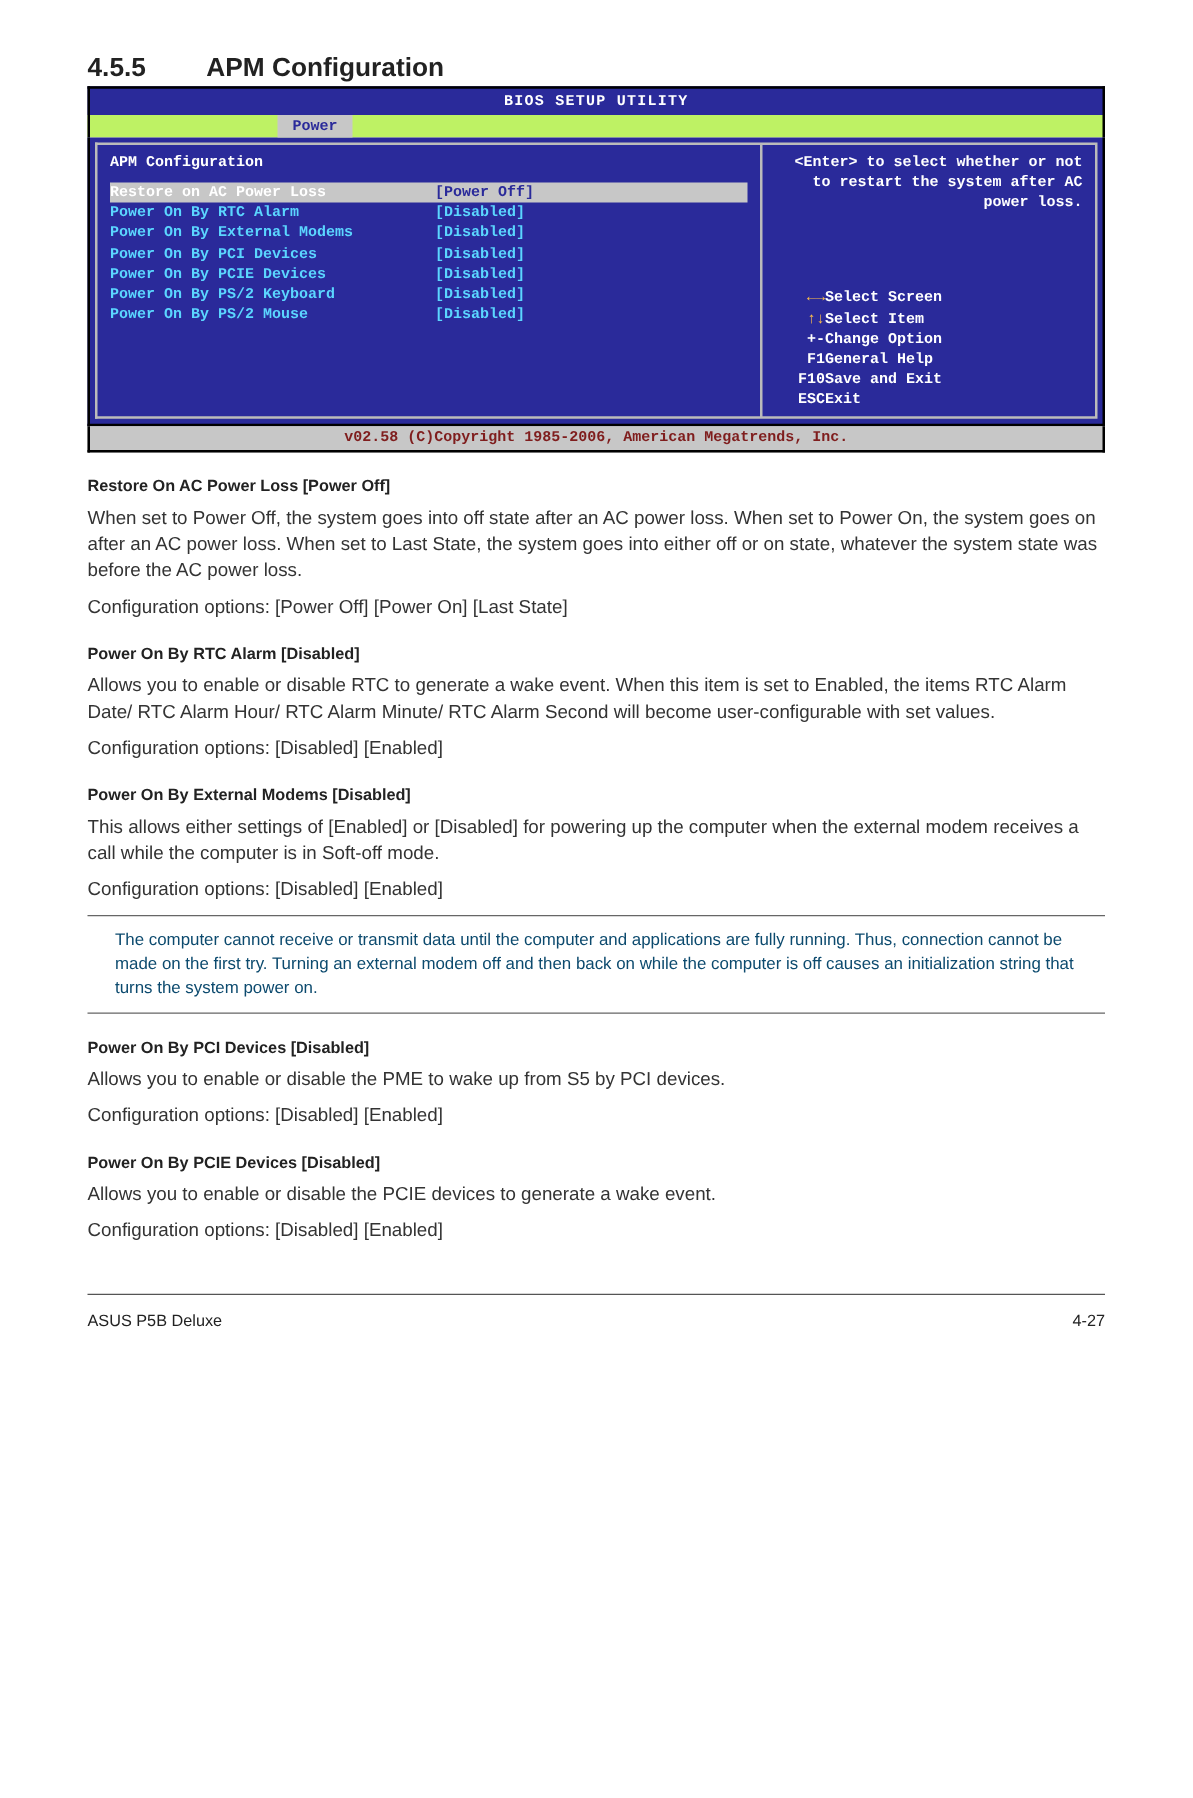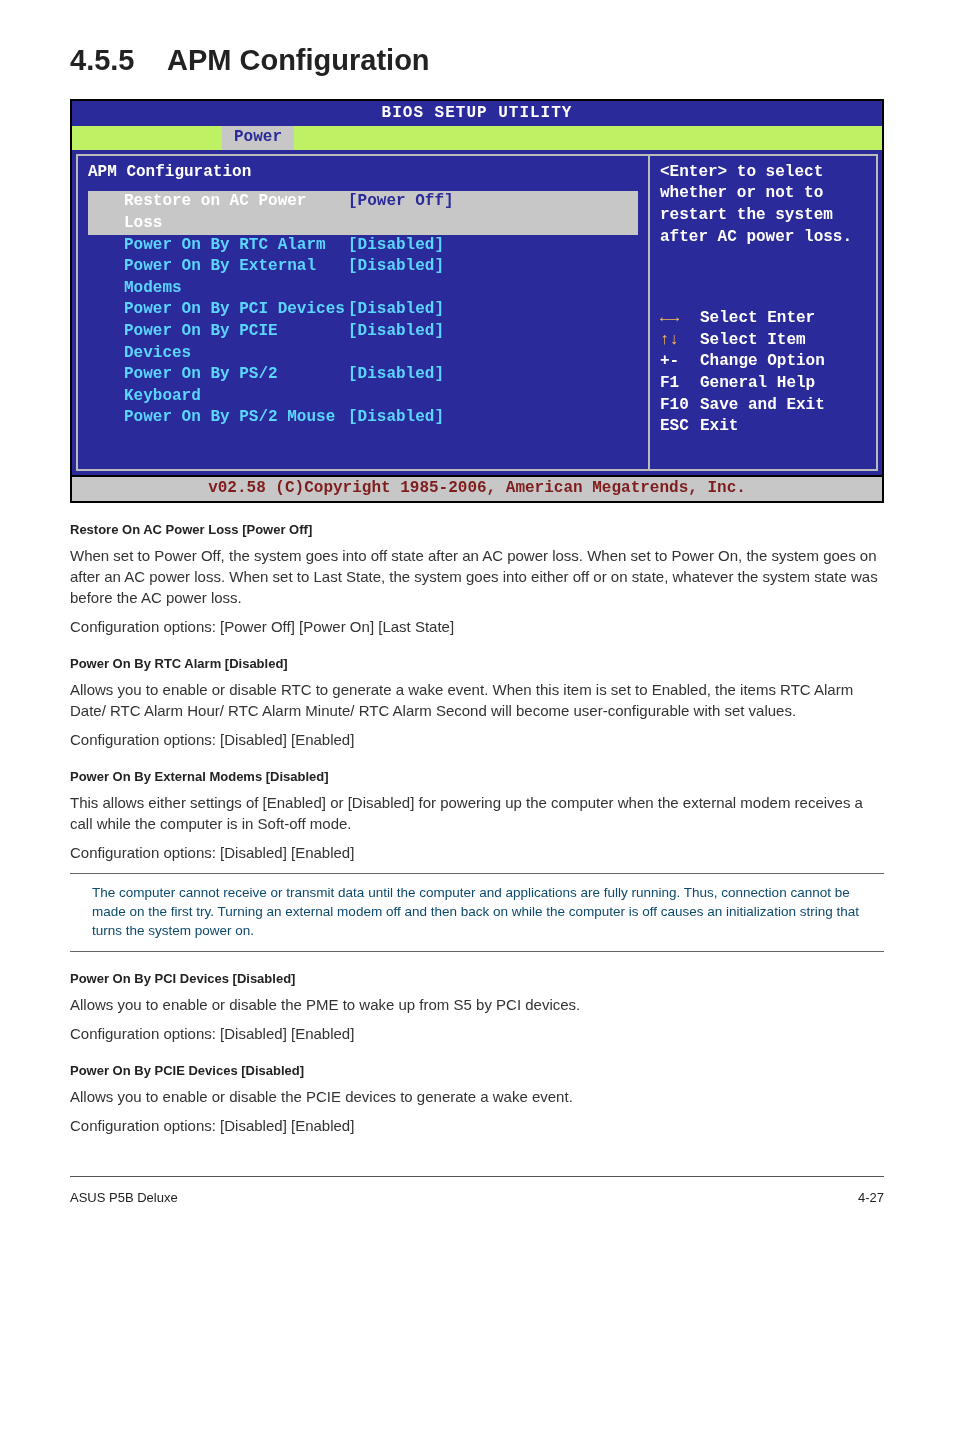--- a/index.html
+++ b/index.html
@@ -7,36 +7,35 @@
     font-family: Arial, Helvetica, sans-serif;
     color: #222;
     background: #fff;
     width: 954px;
     margin: 0 auto;
     padding: 40px 70px 30px 70px;
     font-size: 15px;
     line-height: 1.4;
   }
   h1.sect-title {
-    font-size: 29px;
-    font-weight: bold;
-    margin-bottom: 18px;
+    font-size: 21px;
+    font-weight: bold;
   }
   h1.sect-title .num { display:inline-block; width:90px; }
   h2.subhead {
     font-size: 13px;
     font-weight: bold;
     margin: 18px 0 6px 0;
   }
   p.body { margin: 6px 0 8px 0; color:#333; }
   
   .bios-wrap {
     width: 100%;
     font-family: "Courier New", monospace;
-    font-size: 16px;
+    font-size: 12px;
     line-height: 1.35;
     margin-bottom: 18px;
   }
   .bios-title {
     background: #2a2a9a;
     color: #fff;
     text-align: center;
     padding: 2px 0;
     font-weight: bold;
     letter-spacing: 1px;
@@ -64,35 +63,36 @@
   }
   .bios-left {
     flex: 1 1 auto;
     background: #2a2a9a;
     padding: 6px 10px 40px 10px;
     border: 2px solid #bbb;
     border-right: none;
     margin: 4px 0 4px 4px;
   }
   .bios-right {
-    width: 230px;
+    width: 270px;
     background: #2a2a9a;
     padding: 6px 10px;
     border: 2px solid #bbb;
     margin: 4px 4px 4px 0;
     color: #fff;
     font-weight: bold;
+    text-align: right;
   }
   .apm-head {
     color: #fff;
     font-weight: bold;
     margin-bottom: 8px;
   }
   .bios-row { display:flex; }
-  .bios-label { width: 260px; padding-left: 36px; }
+  .bios-label { width: 260px; }
   .bios-val { }
   .bios-row.sel { background:#c7c7c7; }
   .bios-row.sel .bios-label { color:#fff; font-weight:bold; }
   .bios-row.sel .bios-val { color:#2a2a9a; font-weight:bold; }
   .bios-row.norm { color:#5bd6ff; font-weight:bold; }
   .bios-help-top { color:#fff; font-weight:bold; }
   .bios-keys { margin-top: 60px; font-weight:bold; }
   .bios-keys .krow { display:flex; }
   .bios-keys .kkey { width:40px; color:#fff; }
   .bios-keys .kact { color:#fff; }
@@ -173,21 +173,21 @@
         <span class="bios-label">Power On By PS/2 Mouse</span>
         <span class="bios-val">[Disabled]</span>
       </div>
     </div>
 
     <div class="bios-right">
       <div class="bios-help-top">&lt;Enter&gt; to select whether or not to restart the system after AC power loss.</div>
       <div class="bios-keys">
         <div class="krow">
             <span class="kkey arrow">←→</span>
-            <span class="kact">Select Enter</span>
+            <span class="kact">Select Screen</span>
           </div>
         <div class="krow">
             <span class="kkey arrow">↑↓</span>
             <span class="kact">Select Item</span>
           </div>
         <div class="krow">
             <span class="kkey">+-</span>
             <span class="kact">Change Option</span>
           </div>
         <div class="krow">

